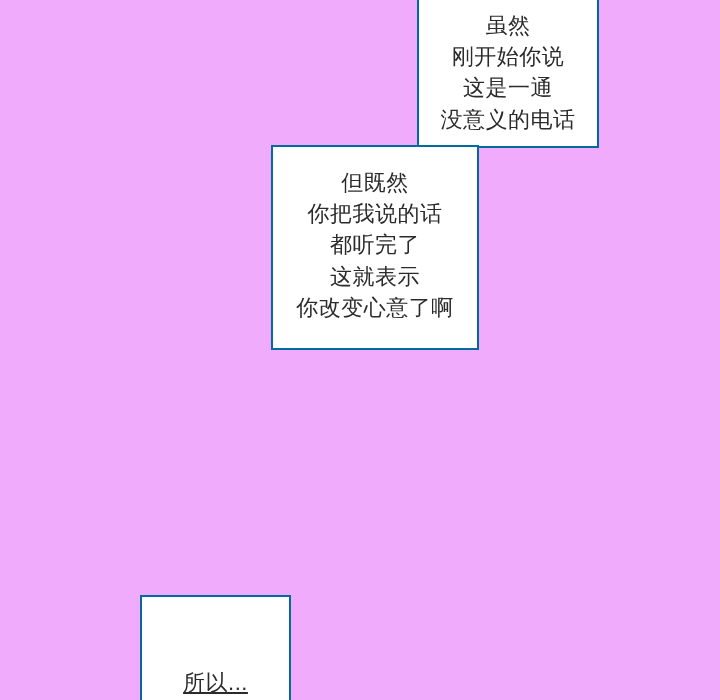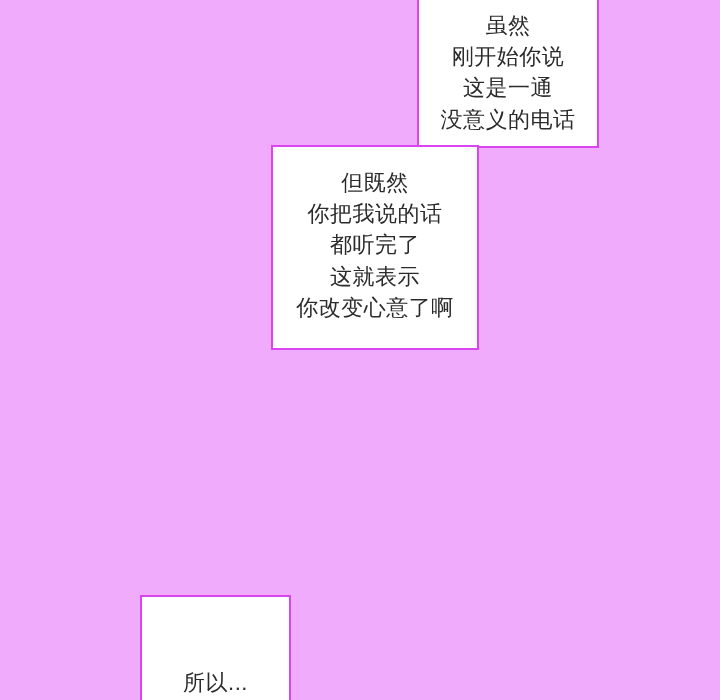--- a/index.html
+++ b/index.html
@@ -18,21 +18,21 @@
   #comic-page {
     position: absolute;
     inset: 0;
     background: #f0abfc;
   }
 
   .speech-box {
     position: absolute;
     box-sizing: border-box;
     background: #ffffff;
-    border: 2px solid #d946ef;
+    border: 2px solid #0369a1;
     color: #2b2b2b;
     text-align: center;
     line-height: 1.42;
     font-size: 22px;
     letter-spacing: 0.5px;
     white-space: pre-line;
     padding: 0;
   }
 
   
@@ -70,20 +70,21 @@
     top: 595px;
     width: 151px;
     height: 150px;
     border-bottom: none;
   }
   #panel-3 .box-text {
     position: absolute;
     left: 0;
     right: 0;
     top: 70px;
+    text-decoration: underline;
   }
 
   .box-text {
     display: block;
   }
 </style>
 </head>
 <body>
 
 <div id="comic-page">

